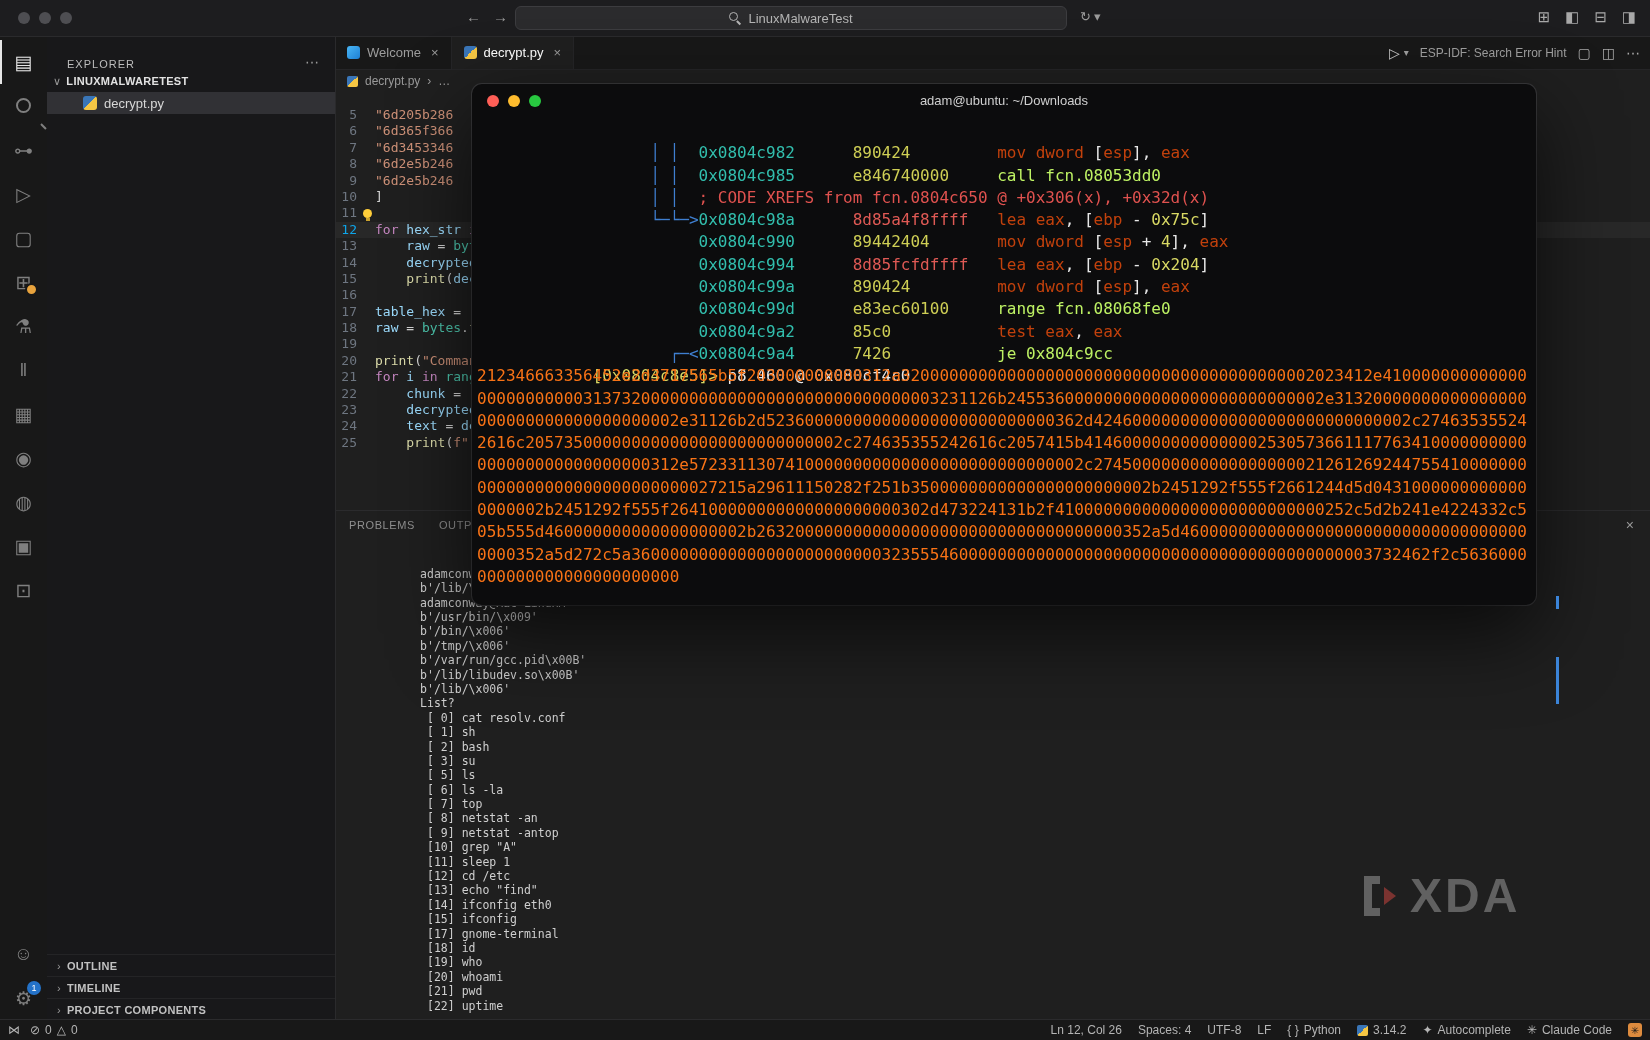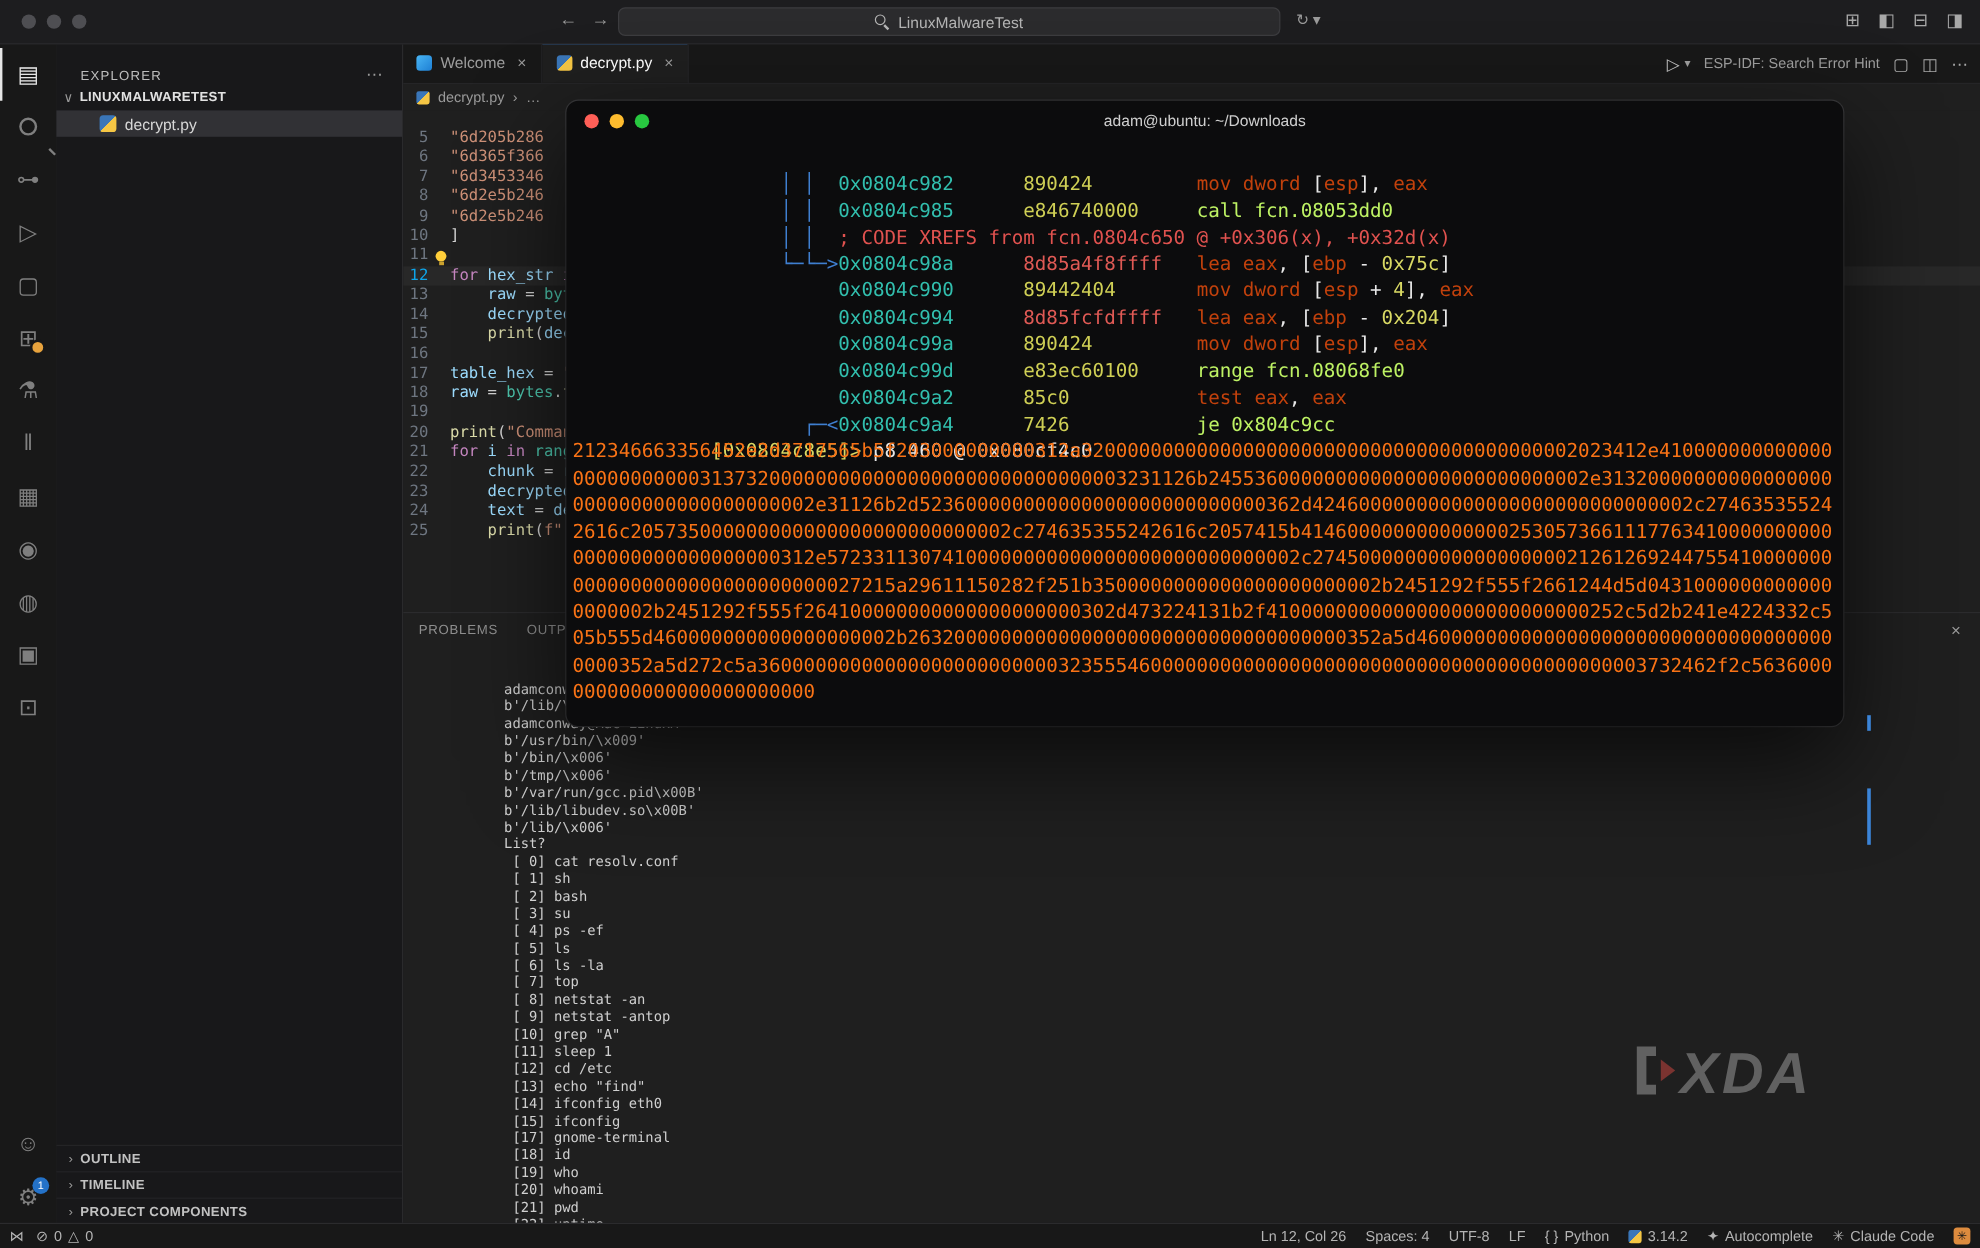--- a/index.html
+++ b/index.html
@@ -102,21 +102,21 @@
              font-family:"DejaVu Sans Mono",monospace;font-size:16px;}
   .trow{white-space:pre;height:22.3px;line-height:22.3px;}
   .hexdump{line-height:22.3px;color:#f97316;word-break:break-all;white-space:pre-wrap;}
   .c-ar{color:#3f7fd0;} .c-a{color:#32bfae;} .c-y{color:#cfcf55;} .c-rb{color:#e05a55;}
   .c-i{color:#c2410c;} .c-w{color:#e8e8e8;} .c-g{color:#bef264;text-align:center;} .c-n{color:#d9d964;}
   .c-r{color:#e0524f;} .c-p{color:#d9d964;}
 
   
   .scrollmark{position:absolute;width:3px;background:#3b84d8;z-index:45;left:1556px;}
   .sm1{top:596px;height:13px;} .sm2{top:657px;height:47px;}
-  .xda{position:absolute;left:1358px;top:868px;z-index:6;display:flex;align-items:flex-start;opacity:.6;font-style:italic;}
+  .xda{position:absolute;left:1358px;top:868px;z-index:6;display:flex;align-items:center;gap:10px;opacity:.6;}
   .xda-text{font-size:48px;font-weight:bold;color:#8d8d8d;letter-spacing:3px;font-family:"Liberation Sans",sans-serif;}
 </style>
 </head>
 <body>
 
 <div class="screen">
 
   <div class="titlebar">
     <div class="lights">
       <span class="light"></span>
@@ -523,25 +523,20 @@
             <span> [ 2] bash</span>
             
           </div>
 
           <div class="pline">
             
             <span> [ 3] su</span>
             
           </div>
 
-          <div class="pline">
-            
-            <span> [ 4] ps -ef</span>
-            
-          </div>
 
           <div class="pline">
             
             <span> [ 5] ls</span>
             
           </div>
 
           <div class="pline">
             
             <span> [ 6] ls -la</span>

